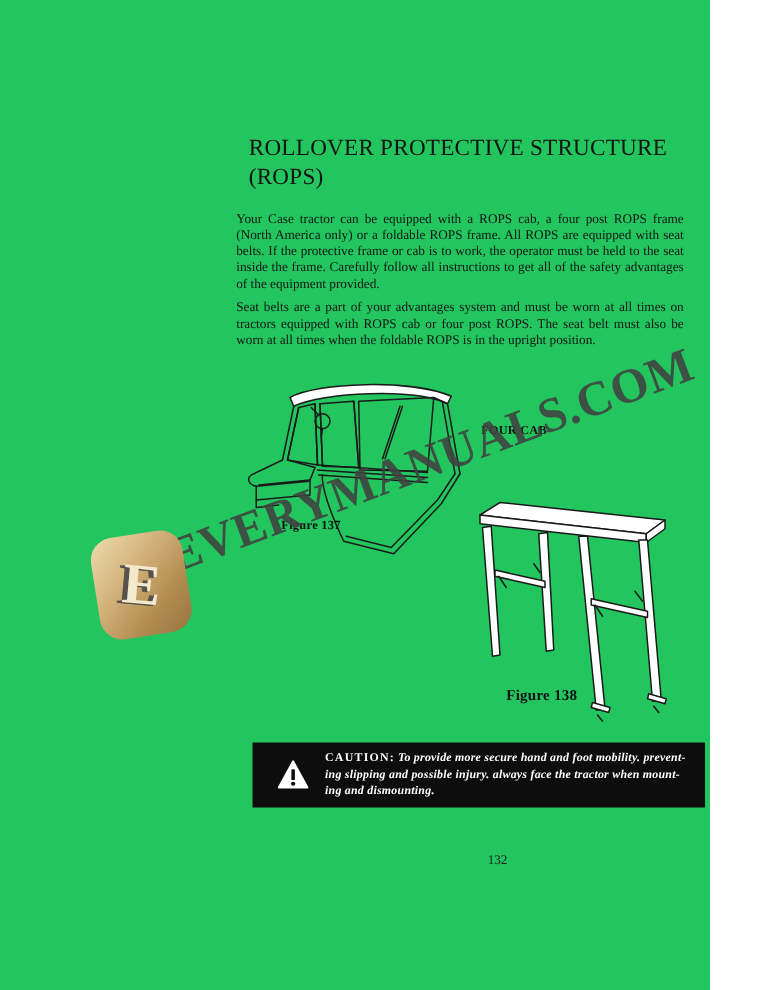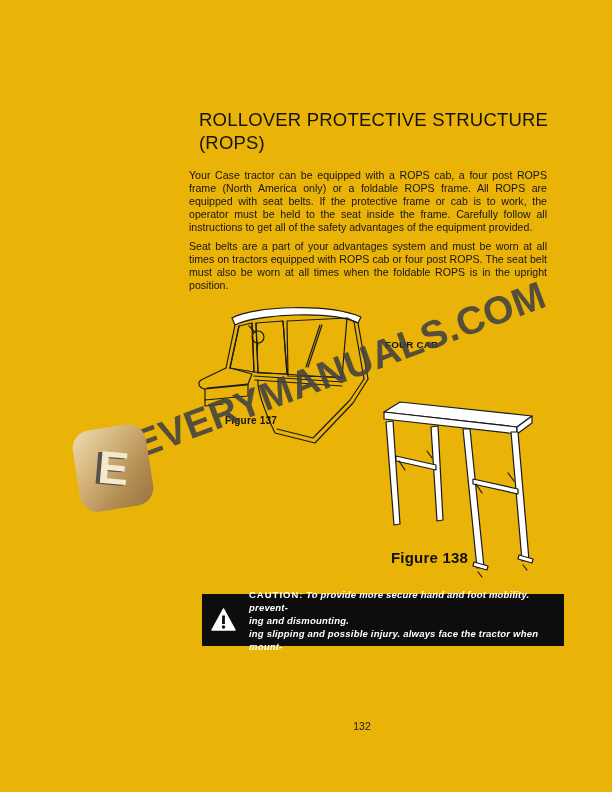--- a/index.html
+++ b/index.html
@@ -1,18 +1,18 @@
 <!DOCTYPE html>
 <html><head>
 <meta charset="utf-8">
 <style>
   html,body{margin:0;padding:0;background:#fff;}
   .page{
-    position:relative;width:612px;height:792px;background:#eab308;
-    font-family:Liberation Sans, sans-serif;color:#1b1b1b;overflow:hidden;
+    position:relative;width:568px;height:792px;background:#22c55e;
+    font-family:Liberation Serif, serif;color:#1b1b1b;overflow:hidden;
   }
   .title{
     position:absolute;left:199px;top:96px;width:384px;
     font-size:18.5px;line-height:23px;font-weight:400;letter-spacing:.2px;color:#141414;
   }
   .para{
     position:absolute;left:189px;width:358px;
     font-size:10.6px;line-height:13px;text-align:justify;color:#161616;
   }
   .para1{top:158px;}
@@ -20,33 +20,33 @@
   .figure-svg{position:absolute;z-index:1;}
   .cab-svg{left:193px;top:288px;}
   .frame-svg{left:372px;top:396px;}
   .fig-label{
     position:absolute;z-index:1;font-weight:700;color:#111;
     font-size:10px;letter-spacing:.2px;white-space:nowrap;
   }
   .rops-cab-label{left:385px;top:339px;font-size:9.8px;}
   .fig137{left:215px;top:415px;margin-left:10px;}
   .frame-label{left:257px;top:544px;font-size:9.6px;line-height:12px;}
-  .fig138{left:391px;top:549px;font-size:15px;}
+  .fig138{left:405px;top:549px;font-size:12px;}
   .caution{
     position:absolute;left:202px;top:594px;width:362px;height:52px;
     background:#0d0d0d;display:flex;align-items:center;box-sizing:border-box;
-    padding-left:9px;z-index:1;
+    padding-left:20px;z-index:1;
   }
   .caution .tri{flex:0 0 auto;margin-right:13px;}
   .caution-text{color:#fff;font-size:9.5px;line-height:13px;width:300px;}
   .c-head{font-weight:700;font-style:normal;letter-spacing:1px;}
   .c-it{font-weight:700;font-style:italic;letter-spacing:.2px;}
   .page-number{
-    position:absolute;left:340px;top:683px;width:44px;text-align:center;
-    font-size:10.5px;color:#222;margin-top:37px;
+    position:absolute;left:376px;top:683px;width:44px;text-align:center;
+    font-size:10.5px;color:#222;
   }
   
   .wm-logo{
     position:absolute;left:76px;top:427px;width:74px;height:82px;z-index:6;
     border-radius:18px;transform:rotate(-9deg);
     background:linear-gradient(135deg,#ecdcae 0%,#d3b27a 38%,#b28c52 70%,#97753f 100%);
     display:flex;align-items:center;justify-content:center;
   }
   .wm-logo .e{
     font-size:46px;font-weight:700;color:#f3e9cd;transform:rotate(14deg);
@@ -110,22 +110,22 @@
   <div class="fig-label fig138">Figure 138</div>
 
   <div class="caution">
     <svg class="tri" width="25" height="26" viewBox="0 0 25 26">
       <path d="M12.5,2 L24,23 L1,23 Z" fill="#ffffff" stroke="#ffffff" stroke-width="1.5" stroke-linejoin="round"></path>
       <rect x="11.1" y="8.5" width="2.8" height="8.5" fill="#0d0d0d"></rect>
       <circle cx="12.5" cy="20" r="1.7" fill="#0d0d0d"></circle>
     </svg>
     <div class="caution-text">
       <div><span class="c-head">CAUTION:</span> <span class="c-it">To provide more secure hand and foot mobility. prevent-</span></div>
+      <div class="c-it">ing slipping and possible injury. always face the tractor when mount-</div>
       <div class="c-it">ing and dismounting.</div>
-      <div class="c-it">ing slipping and possible injury. always face the tractor when mount-</div>
     </div>
   </div>
 
   <div class="page-number">132</div>
 
   <div class="wm-text">EVERYMANUALS.COM</div>
   <div class="wm-logo">
     <span class="e">E</span>
   </div>
 

